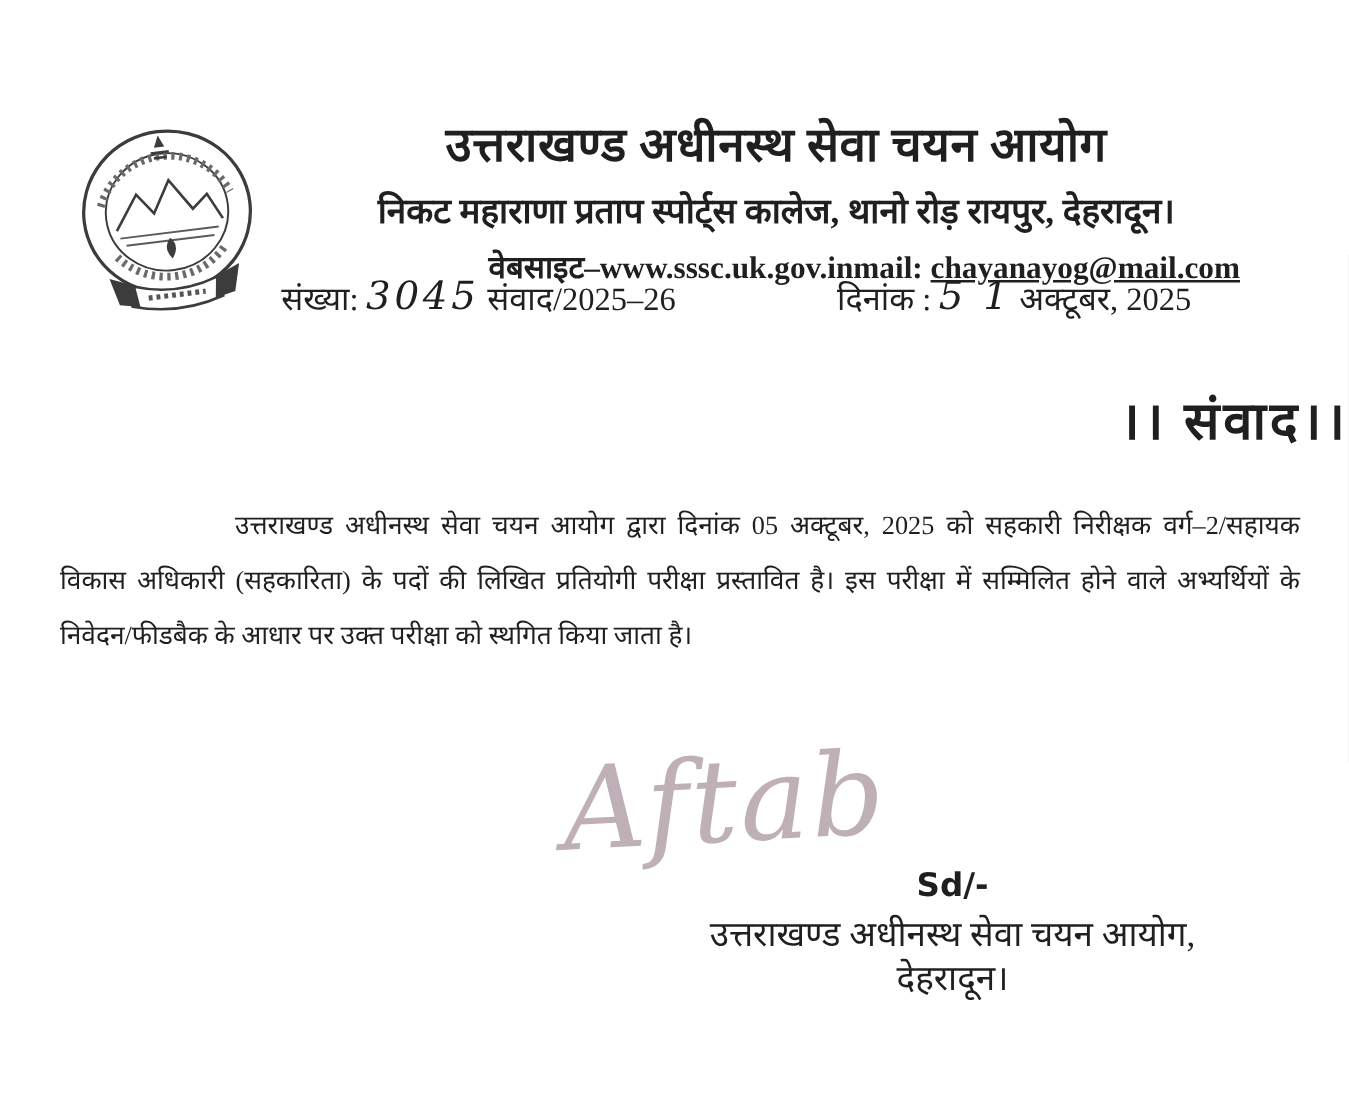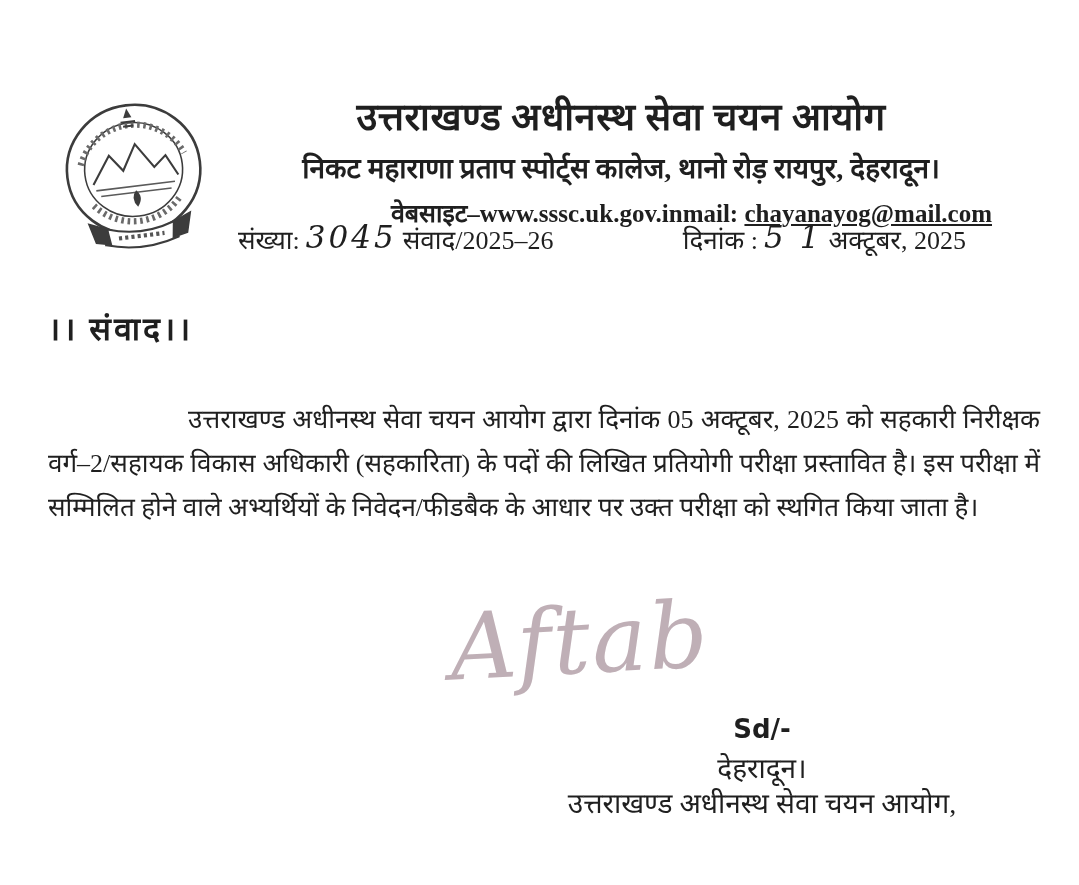--- a/index.html
+++ b/index.html
@@ -24,54 +24,54 @@
   .org-name{font-size:38px;font-weight:bold;letter-spacing:.5px;line-height:1.15;}
   .org-address{font-size:28px;font-weight:600;margin-top:8px;white-space:nowrap;}
   .contact-row{
     display:flex;justify-content:flex-end;align-items:baseline;
     margin-top:9px;padding-left:14px;
     font-size:25px;font-weight:bold;
   }
   .mail-addr{text-decoration:underline;}
   
   .meta-row{
-    position:absolute;left:238px;top:220px;width:728px;
+    position:absolute;left:225px;top:220px;width:728px;
     display:flex;justify-content:space-between;align-items:baseline;
     font-size:26px;
   }
   .handwritten{
     font-family:"DejaVu Serif","Liberation Serif",serif;
     font-style:italic;font-size:31px;letter-spacing:3px;
     padding:0 6px;position:relative;top:-1px;
   }
   
   .title{
     position:absolute;top:306px;left:0;width:1079px;box-sizing:border-box;
-    padding-left:48px;text-align:left;
-    font-size:32px;font-weight:bold;letter-spacing:3px;
+    padding-left:48px;text-align:right;
+    font-size:42px;font-weight:bold;letter-spacing:3px;
   }
   
   .body{
     position:absolute;left:48px;top:398px;width:992px;
-    font-size:26px;line-height:44px;text-align:justify;
+    font-size:21px;line-height:44px;text-align:justify;
   }
   .body p{margin:0;text-indent:140px;}
   .body p + p{margin-top:8px;}
   
   .watermark{
     position:absolute;left:450px;top:588px;
     font-family:"DejaVu Serif","Liberation Serif",serif;
     font-style:italic;font-weight:300;
     font-size:92px;color:var(--watermark);
     transform:rotate(-3deg);
     pointer-events:none;opacity:.85;letter-spacing:2px;
   }
   
   .signature{
-    position:absolute;left:548px;top:712px;width:428px;
+    position:absolute;left:548px;top:692px;width:428px;
     text-align:center;font-size:28px;line-height:35px;
   }
   .sig-sd{
     font-family:"DejaVu Sans","Liberation Sans",sans-serif;
     font-size:26px;font-weight:600;margin-bottom:4px;
   }
 </style>
 </head>
 <body>
 
@@ -123,17 +123,17 @@
   <div class="title">।। संवाद।।</div>
 
   <div class="body">
     <p>उत्तराखण्ड अधीनस्थ सेवा चयन आयोग द्वारा दिनांक 05 अक्टूबर, 2025 को सहकारी निरीक्षक वर्ग–2/सहायक विकास अधिकारी (सहकारिता) के पदों की लिखित प्रतियोगी परीक्षा प्रस्तावित है। इस परीक्षा में सम्मिलित होने वाले अभ्यर्थियों के निवेदन/फीडबैक के आधार पर उक्त परीक्षा को स्थगित किया जाता है।</p>
   </div>
 
   <div class="watermark">Aftab</div>
 
   <div class="signature">
     <div class="sig-sd">Sd/-</div>
+    <div>उत्तराखण्ड अधीनस्थ सेवा चयन आयोग,</div>
     <div>देहरादून।</div>
-    <div>उत्तराखण्ड अधीनस्थ सेवा चयन आयोग,</div>
   </div>
 
 </div>
 
 </body></html>

